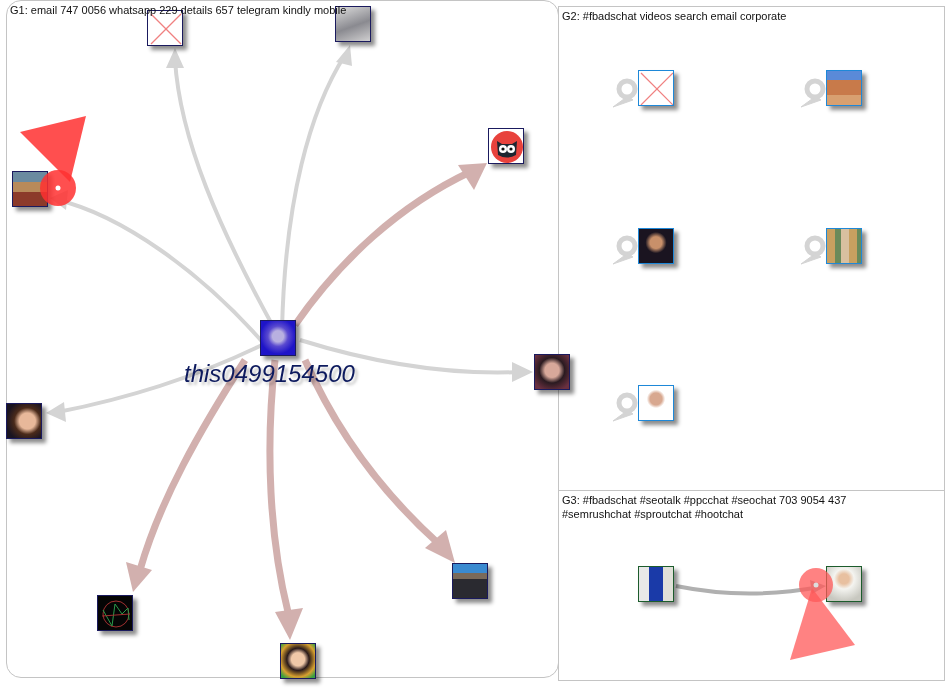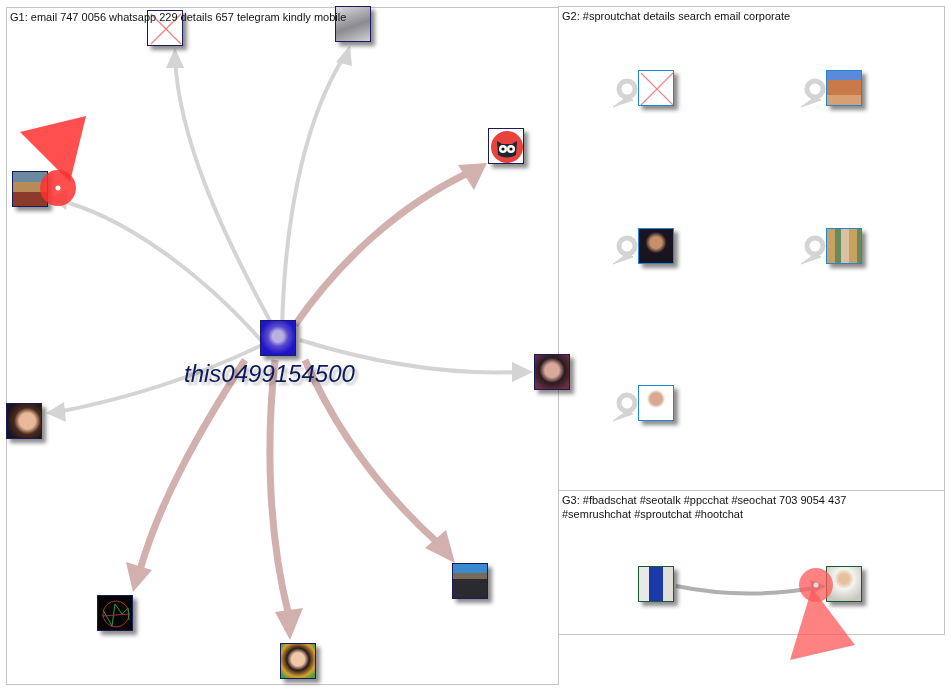--- a/index.html
+++ b/index.html
@@ -10,27 +10,27 @@
   .node{position:absolute;width:36px;height:36px;box-sizing:border-box;box-shadow:4px 4px 4px rgba(0,0,0,0.45);z-index:3;overflow:hidden;}
   .node.g1{border:1.5px solid #1a1a5e;}
   .node.g2{border:1.5px solid #1e88d8;}
   .node.g3{border:1.5px solid #1c5c2c;}
   .center-label{position:absolute;font-size:24px;color:#0d1a5e;z-index:4;text-shadow:3px 3px 3px rgba(0,0,0,0.25);letter-spacing:0px;font-style:italic;}
   .overlay{position:absolute;left:0;top:0;width:950px;height:688px;z-index:6;pointer-events:none;}
 </style>
 </head>
 <body>
 
-<div class="panel" style="left:6px;top:7px;width:553px;height:678px;">
+<div class="panel" style="left:6px;top:0;width:553px;height:678px;border-radius:15px;">
   <div class="panel-title">G1: email 747 0056 whatsapp 229 details 657 telegram kindly mobile</div>
 </div>
 <div class="panel" style="left:558px;top:6px;width:387px;height:485px;">
-  <div class="panel-title">G2: #sproutchat details search email corporate</div>
+  <div class="panel-title">G2: #fbadschat videos search email corporate</div>
 </div>
-<div class="panel" style="left:558px;top:490px;width:387px;height:145px;">
+<div class="panel" style="left:558px;top:490px;width:387px;height:191px;">
   <div class="panel-title">G3: #fbadschat #seotalk #ppcchat #seochat 703 9054 437
 #semrushchat #sproutchat #hootchat</div>
 </div>
 
 <svg class="edges" viewBox="0 0 950 688">
 
   <g fill="none" stroke="#d4d4d4" stroke-width="4">
     <path d="M275,330 C220,230 180,140 175,60"></path>
     <path d="M282,330 C285,200 310,110 345,55"></path>
     <path d="M265,345 C200,270 120,215 58,200"></path>

